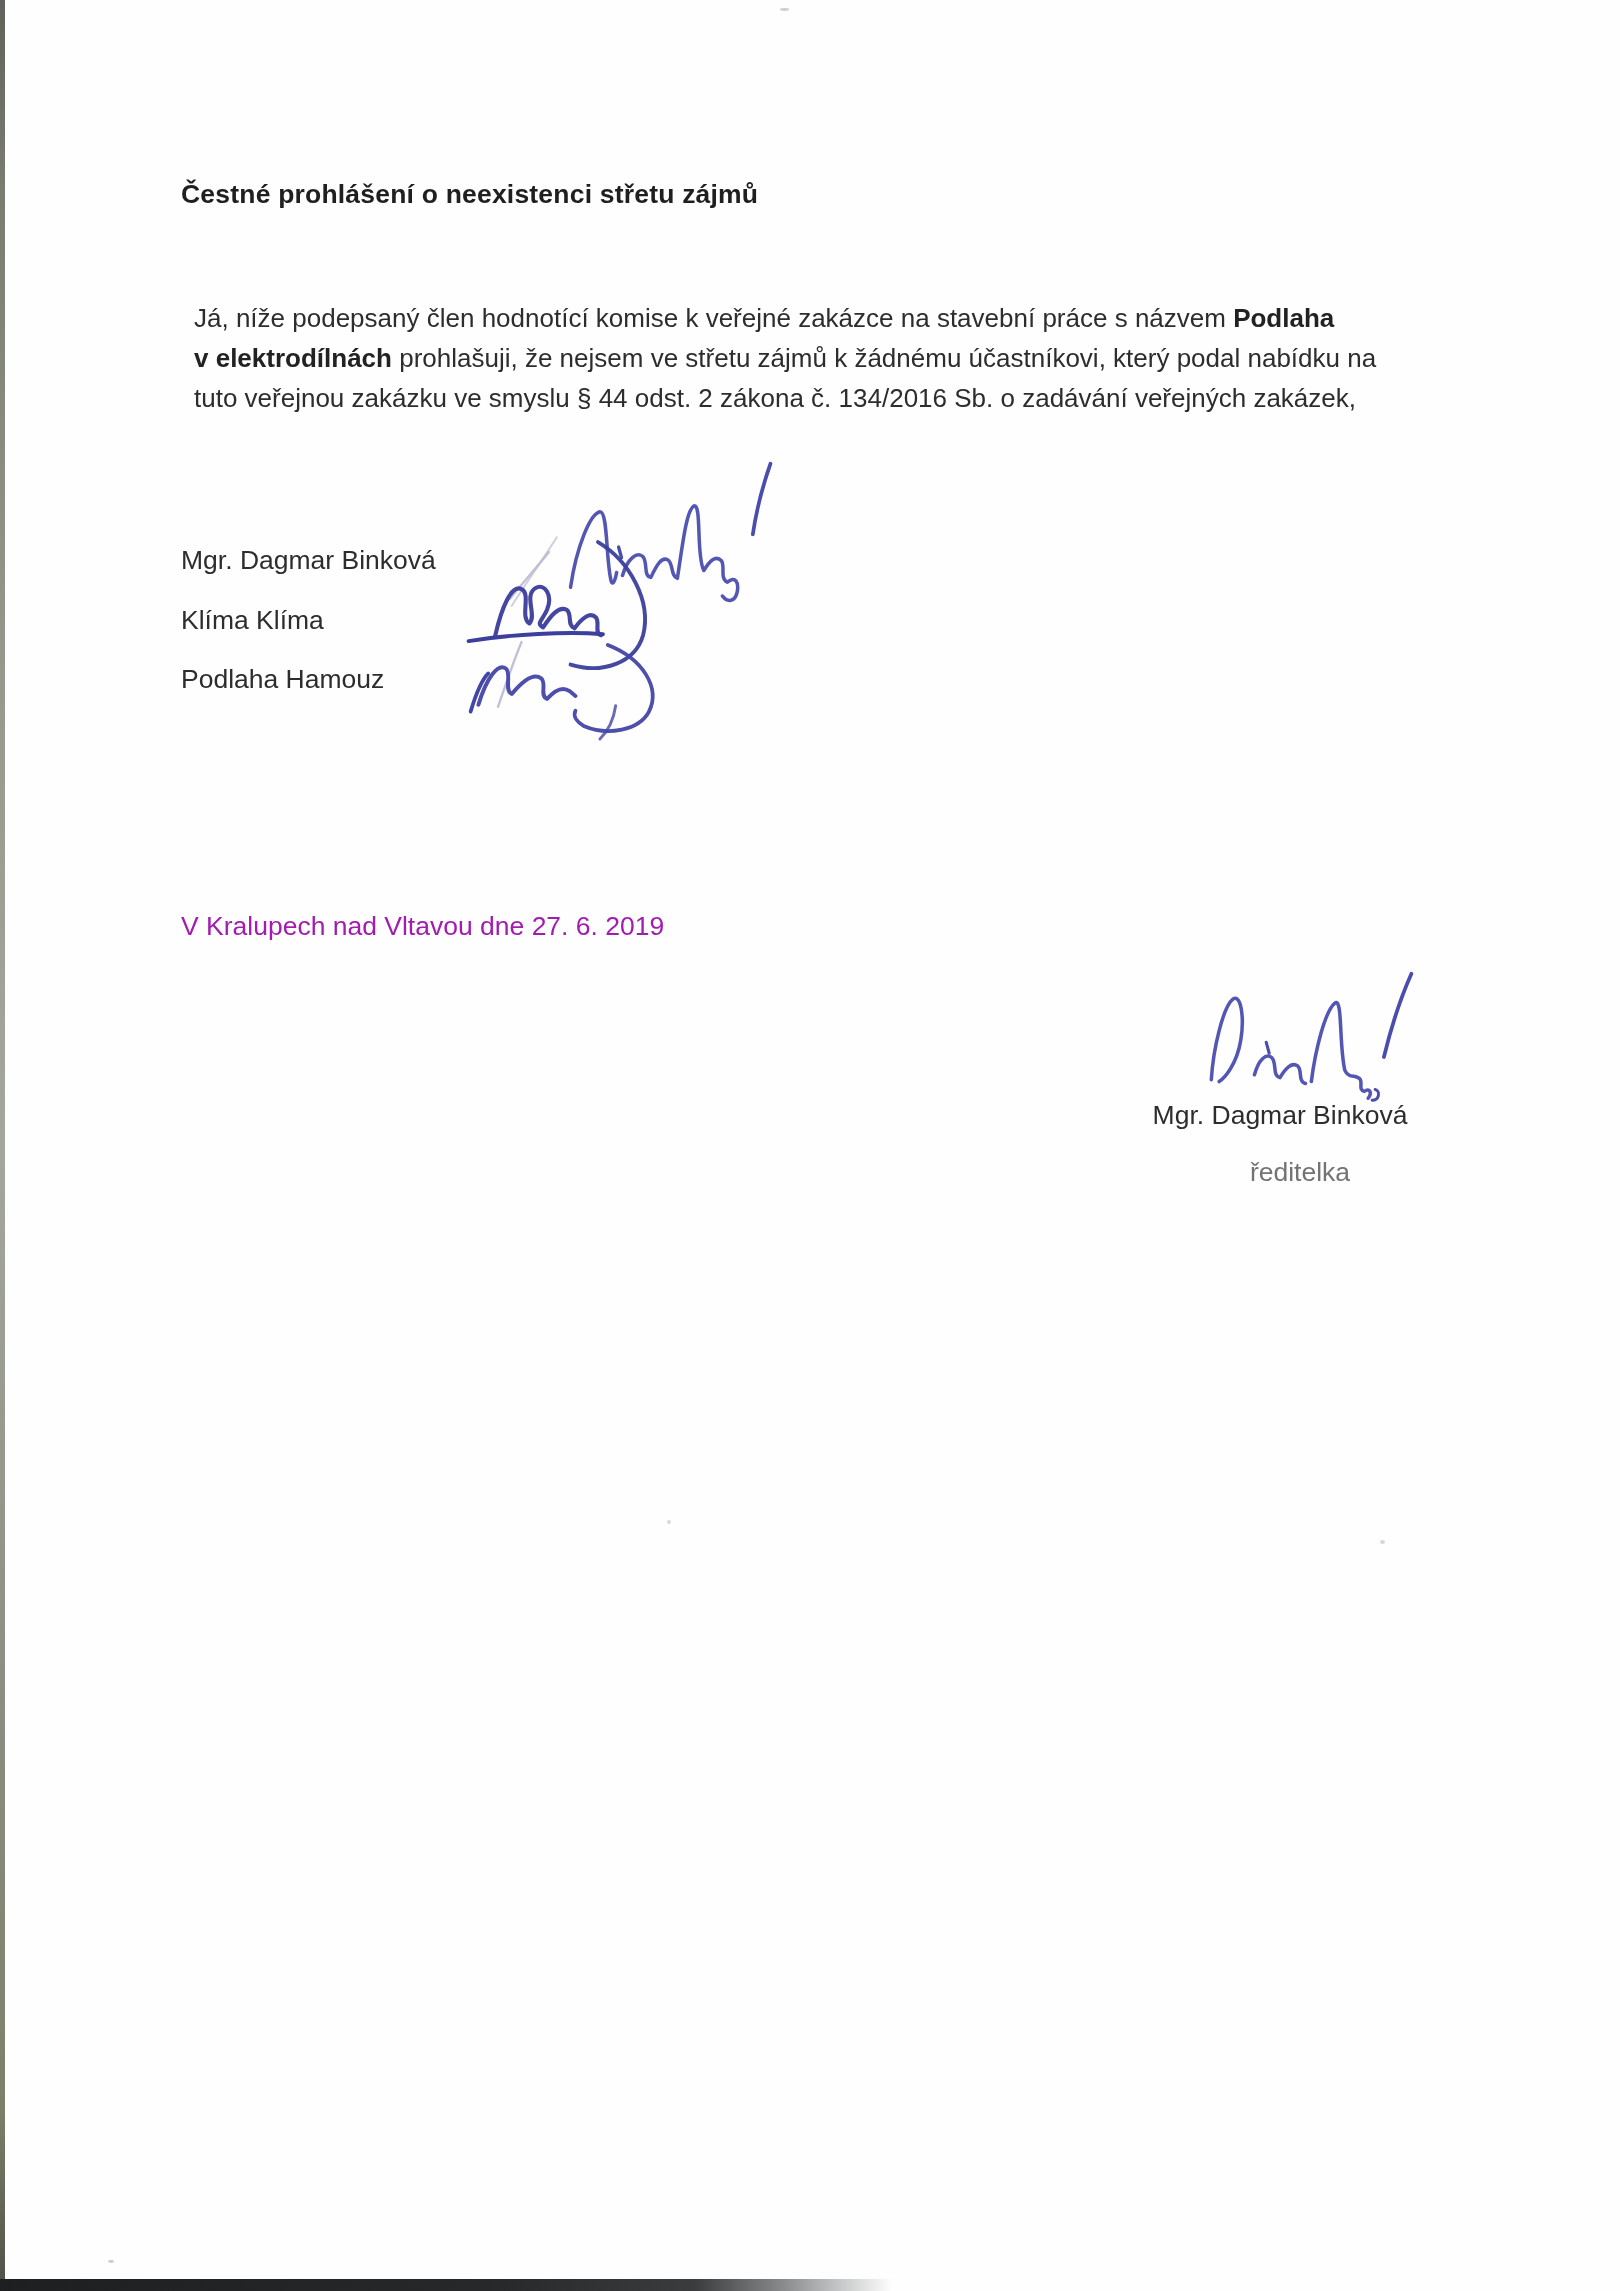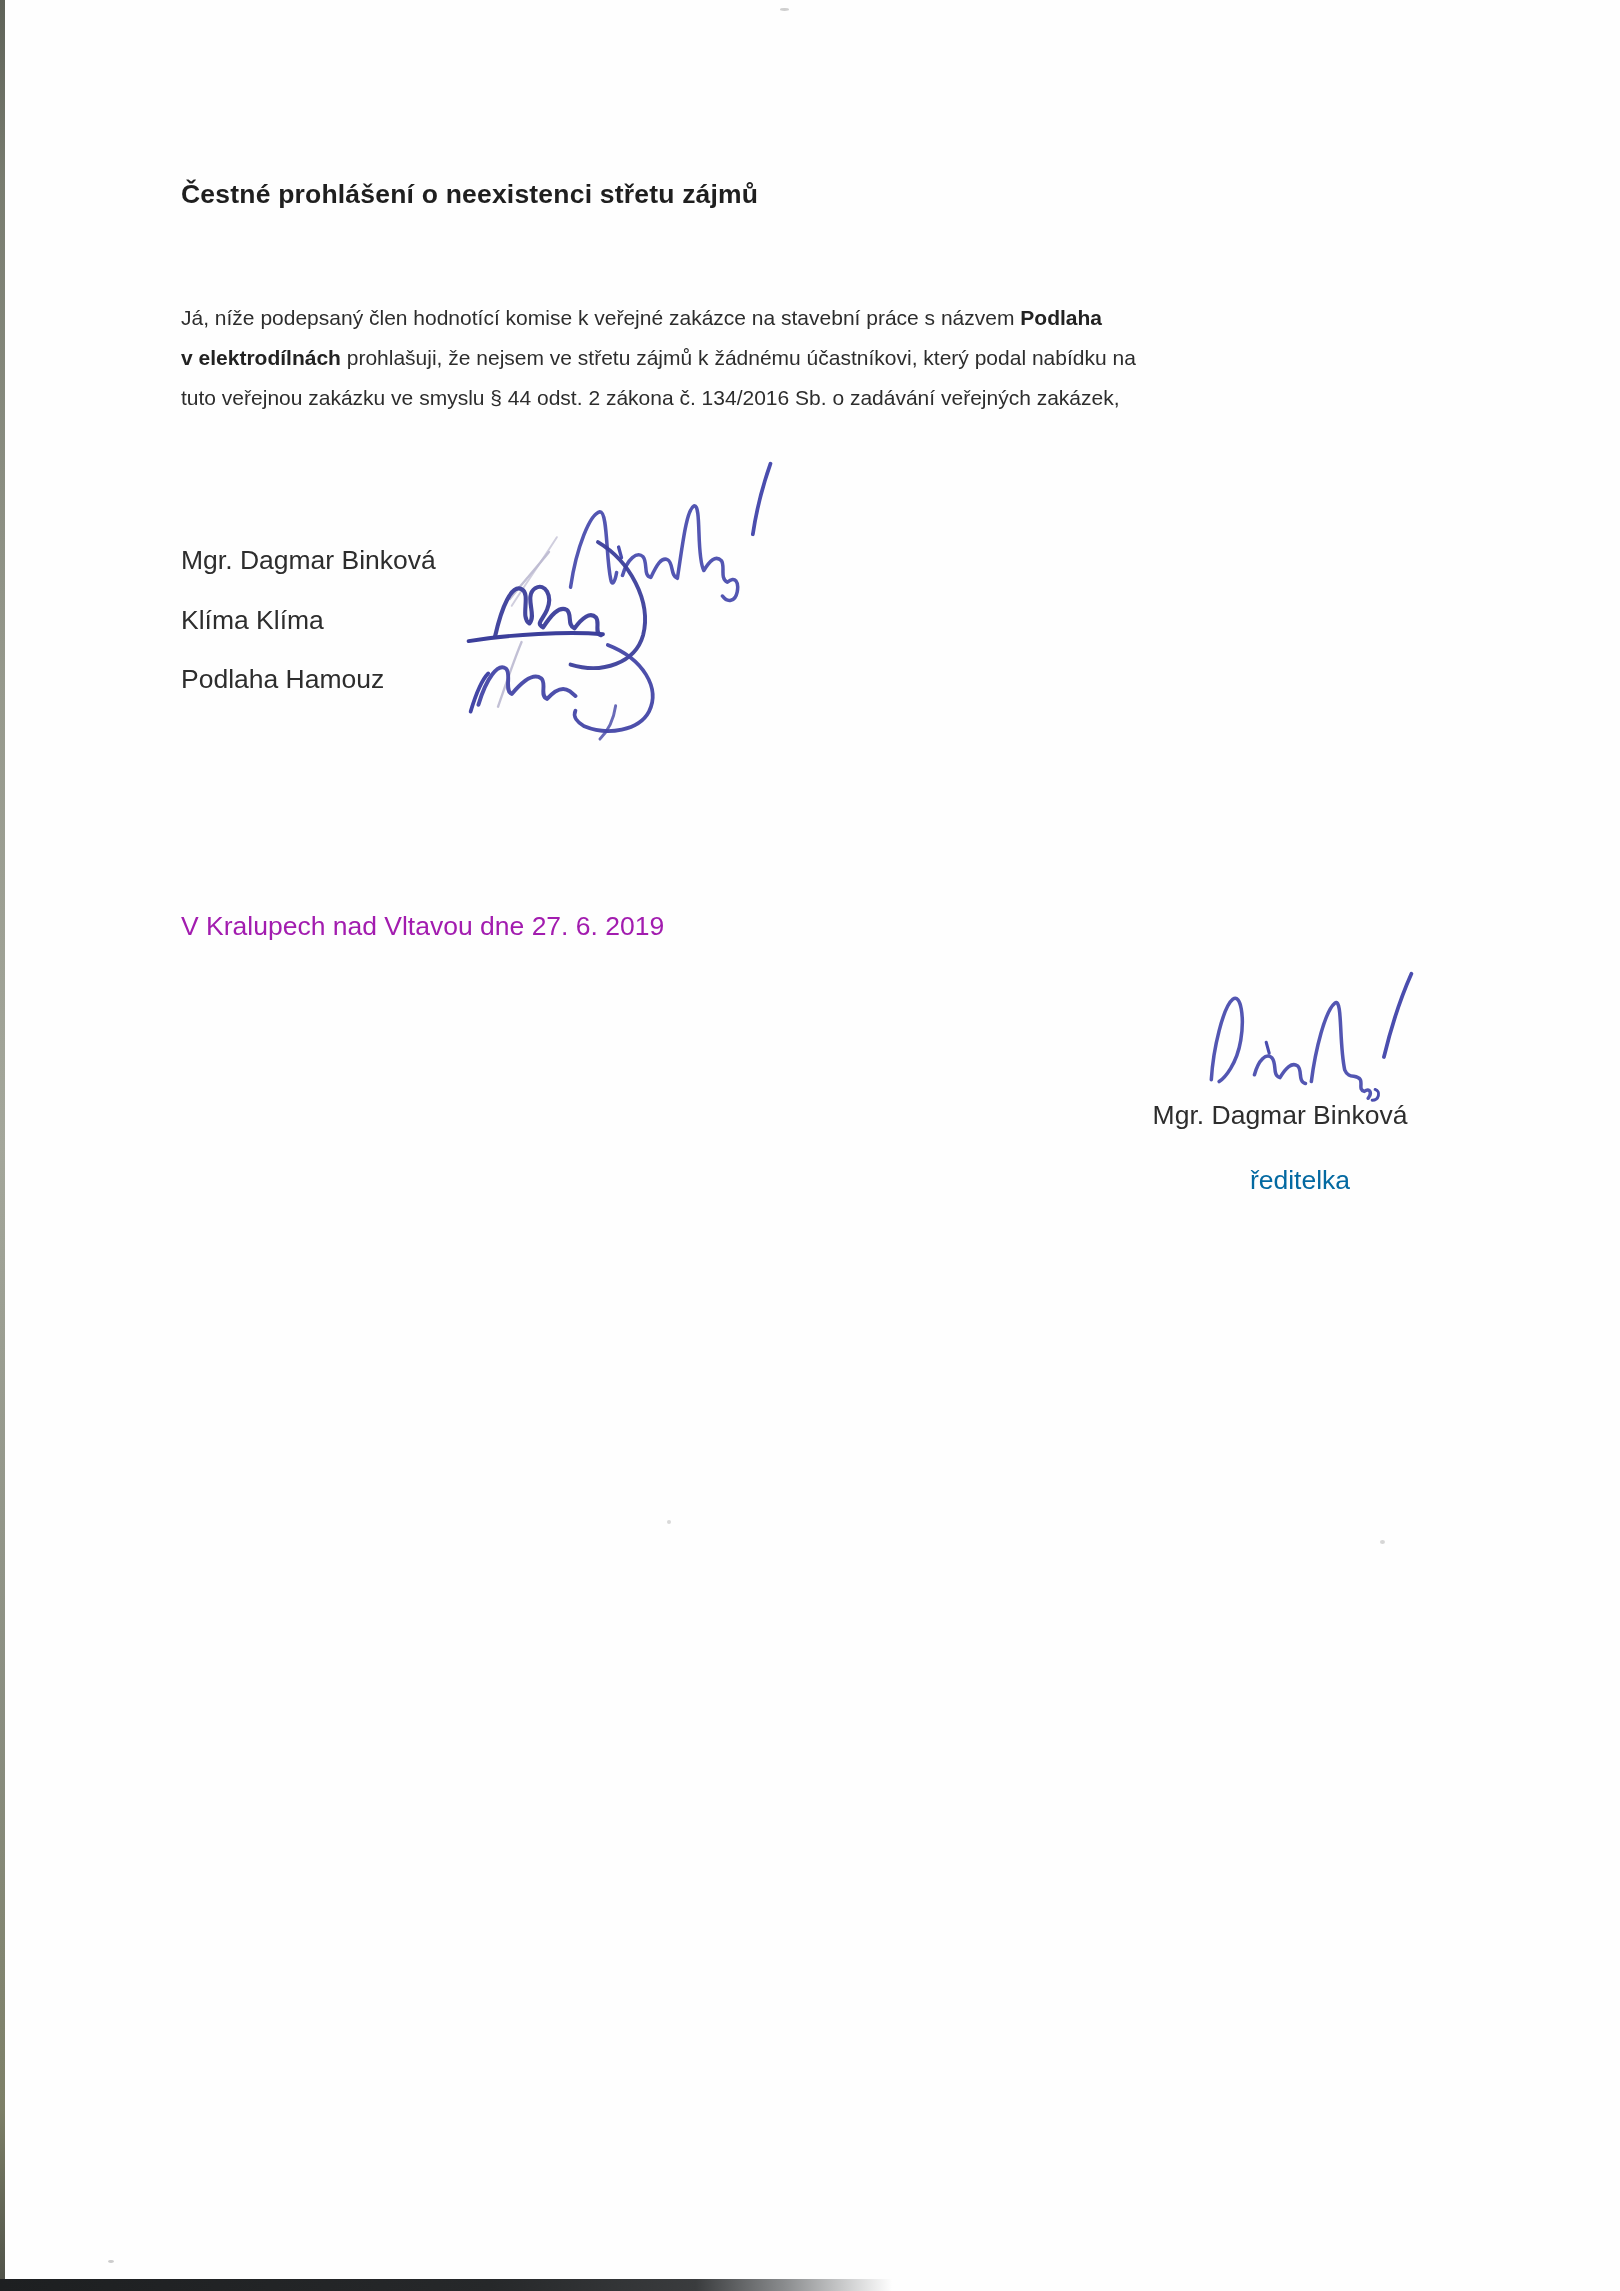--- a/index.html
+++ b/index.html
@@ -30,22 +30,22 @@
       #1d1f21 0%, #26282a 55%, #3a3c3e 78%, #8a8c8e 88%, rgba(255,255,255,0) 100%);
   }
   .speck { position: absolute; border-radius: 50%; }
 
   .title {
     position: absolute; left: 181px; top: 179px;
     font-size: 26.5px; font-weight: 700; color: #1f1f1f;
     letter-spacing: 0.2px; white-space: nowrap;
   }
   .para {
-    position: absolute; left: 181px; top: 298px;
-    font-size: 21px; line-height: 40px; color: #2d2d2d;
+    position: absolute; left: 194px; top: 298px;
+    font-size: 26px; line-height: 40px; color: #2d2d2d;
   }
   .para .pline { white-space: nowrap; }
   .para b { font-weight: 700; color: #222; }
 
   .signers {
     position: absolute; left: 181px; top: 545px;
     font-size: 26.5px; color: #2d2d2d;
   }
   .signers .signer-row { height: 26.5px; margin-bottom: 33px; white-space: nowrap; }
 
@@ -56,21 +56,21 @@
 
   .sig-top { position: absolute; left: 451px; top: 449px; width: 343px; height: 294px; }
   .sig-bottom { position: absolute; left: 1176px; top: 956px; width: 255px; height: 157px; }
 
   .sig-name {
     position: absolute; left: 1280px; top: 1100px; transform: translateX(-50%);
     font-size: 26.5px; color: #2d2d2d; white-space: nowrap;
   }
   .sig-role {
     position: absolute; left: 1300px; top: 1157px; transform: translateX(-50%);
-    font-size: 26.5px; color: #0369a1; white-space: nowrap; margin-top: 8px;
+    font-size: 26.5px; color: #737373; white-space: nowrap;
   }
   svg path { fill: none; stroke-linecap: round; stroke-linejoin: round; }
 </style>
 </head>
 <body>
 
 <div class="page">
 
   <div class="edge-left"></div>
   <div class="edge-bottom"></div>

